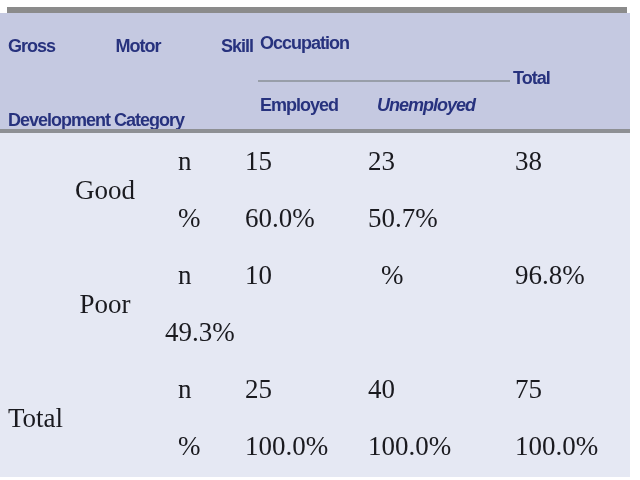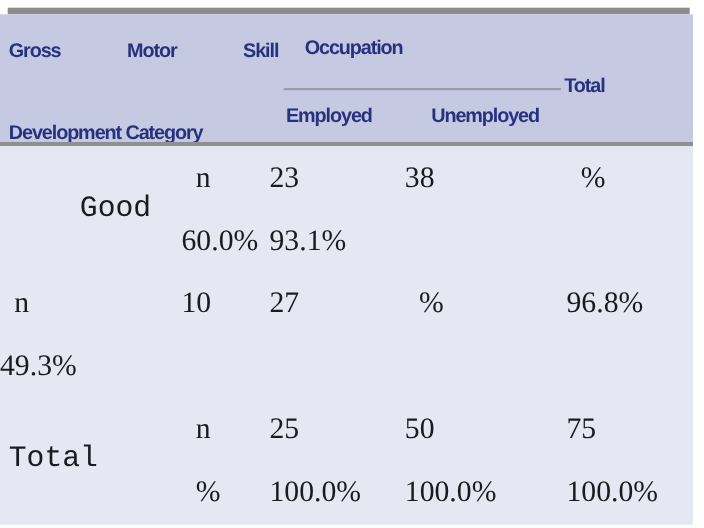--- a/index.html
+++ b/index.html
@@ -35,29 +35,29 @@
   .row-header .line1 {
     display: block;
     text-align: justify;
     text-align-last: justify;
   }
   .row-header .line2 {
     display: block;
     white-space: nowrap;
     margin-top: 44px;
   }
-  .occupation-label { position: absolute; left: 277px; top: 20px; white-space: nowrap; }
+  .occupation-label { position: absolute; left: 260px; top: 20px; white-space: nowrap; }
   .occupation-underline {
     position: absolute;
     left: 258px; top: 67px;
     width: 252px; height: 2px;
     background: #989ea9;
   }
   .employed-label   { position: absolute; left: 260px; top: 82px; white-space: nowrap; }
-  .unemployed-label { position: absolute; left: 392px; top: 82px; white-space: nowrap; }
+  .unemployed-label { position: absolute; left: 377px; top: 82px; white-space: nowrap; font-style: italic; }
   .total-col-label  { position: absolute; left: 513px; top: 55px; white-space: nowrap; }
   .separator {
     position: absolute;
     left: 0; top: 129px;
     width: 630px; height: 4px;
     background: #8e9094;
   }
   .table-body {
     position: absolute;
     left: 0; top: 133px;
@@ -73,21 +73,20 @@
     grid-template-rows: 1fr 1fr;
     height: 114px;
   }
   .group-label {
     grid-row: 1 / 3;
     grid-column: 1;
     display: flex;
     align-items: center;
     justify-content: center;
     padding-left: 45px;
-    font-family: Liberation Mono, monospace;
   }
   .group-total .group-label {
     justify-content: flex-start;
     padding-left: 8px;
   }
   .cell {
     display: flex;
     align-items: center;
     white-space: nowrap;
   }
@@ -112,41 +111,42 @@
     <div class="total-col-label">Total</div>
   </div>
 
   <div class="separator"></div>
 
   <div class="table-body">
 
     <div class="group">
       <div class="group-label">Good</div>
       <div class="cell stat-cell">n</div>
+      <div class="cell">15</div>
       <div class="cell">23</div>
       <div class="cell">38</div>
       <div class="cell stat-cell">%</div>
       <div class="cell">60.0%</div>
-      <div class="cell">93.1%</div>
+      <div class="cell">50.7%</div>
     </div>
 
     <div class="group">
+      <div class="group-label">Poor</div>
       <div class="cell stat-cell">n</div>
       <div class="cell">10</div>
-      <div class="cell">27</div>
       <div class="cell stat-cell">%</div>
       <div class="cell">96.8%</div>
       <div class="cell">49.3%</div>
     </div>
 
     <div class="group group-total">
       <div class="group-label">Total</div>
       <div class="cell stat-cell">n</div>
       <div class="cell">25</div>
-      <div class="cell">50</div>
+      <div class="cell">40</div>
       <div class="cell">75</div>
       <div class="cell stat-cell">%</div>
       <div class="cell">100.0%</div>
       <div class="cell">100.0%</div>
       <div class="cell">100.0%</div>
     </div>
 
   </div>
 
 </div>

